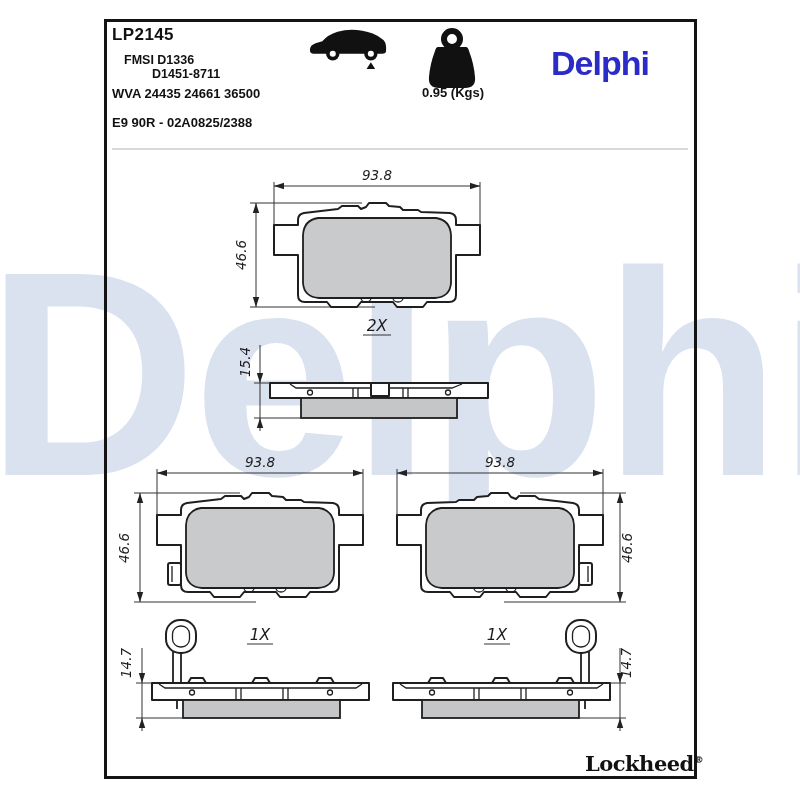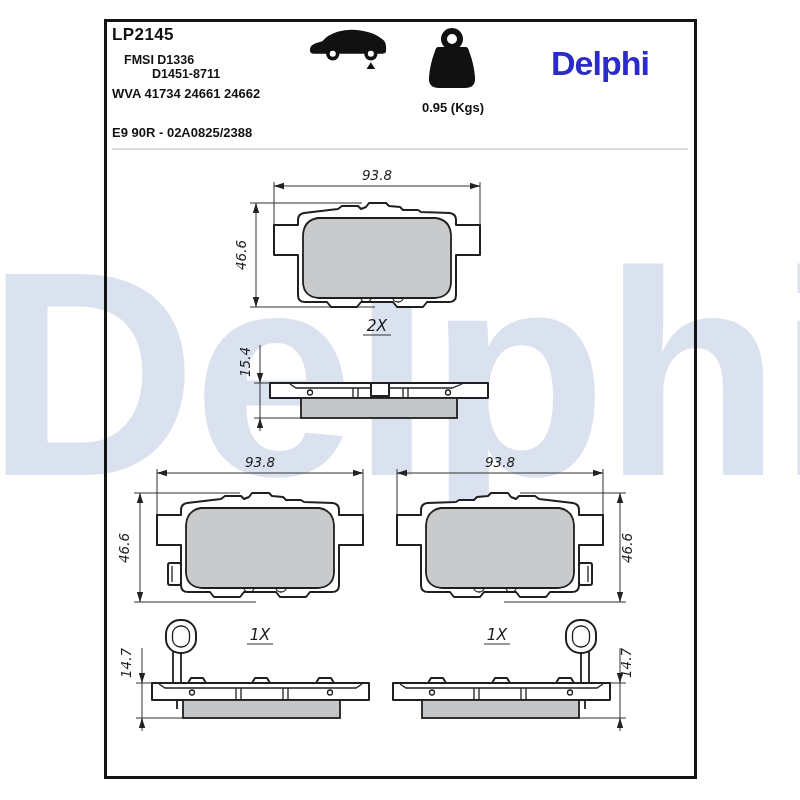--- a/index.html
+++ b/index.html
@@ -7,25 +7,25 @@
         font-family:"Liberation Sans",sans-serif;color:#111;}
   .watermark{position:absolute;left:-14px;top:228px;font-weight:bold;font-size:292px;
              line-height:1;letter-spacing:-4px;color:#dae1ef;white-space:nowrap;z-index:0;}
   .frame{position:absolute;left:104px;top:19px;width:593px;height:760px;
          border:3px solid #141414;box-sizing:border-box;z-index:1;background:transparent;}
   .hdr{position:absolute;z-index:3;font-weight:bold;white-space:nowrap;}
   #part-number{left:112px;top:25px;font-size:17px;letter-spacing:.4px;}
   #fmsi1{left:124px;top:53px;font-size:12.5px;}
   #fmsi2{left:112px;top:67px;font-size:12.5px;margin-left:40px;}
   #wva{left:112px;top:86px;font-size:13px;}
-  #homologation{left:112px;top:115px;font-size:13px;margin-top:10px;}
+  #homologation{left:112px;top:115px;font-size:13px;}
   .divider{position:absolute;left:112px;top:148px;width:576px;height:2px;background:#d9d9d9;z-index:2;}
   .caricon{position:absolute;left:308px;top:27px;z-index:3;}
   .weighticon{position:absolute;left:423px;top:28px;z-index:3;}
-  #weight-value{position:absolute;left:407px;top:100px;width:92px;text-align:center;
+  #weight-value{position:absolute;left:407px;top:85px;width:92px;text-align:center;
                 font-size:13px;font-weight:bold;z-index:3;}
   #delphi-logo{position:absolute;left:551px;top:44px;font-size:34px;font-weight:bold;
                letter-spacing:-1px;color:#2b2bc8;z-index:3;}
   #lockheed{position:absolute;left:585px;top:751px;font-family:"DejaVu Serif",serif;
             font-weight:bold;font-size:21px;letter-spacing:-.5px;z-index:3;}
   #lockheed sup{font-size:10px;}
   svg.draw{position:absolute;left:0;top:0;z-index:2;}
   svg .ol{stroke:#1f1f1f;stroke-width:2;fill:#fff;stroke-linejoin:round;}
   svg .fr{stroke:#1f1f1f;stroke-width:1.8;}
   svg .thin{stroke:#1f1f1f;stroke-width:1.3;fill:none;}
@@ -40,21 +40,21 @@
 
 <div id="page">
 
   <div class="watermark">Delphi</div>
 
   <div class="frame"></div>
 
   <div class="hdr" id="part-number">LP2145</div>
   <div class="hdr" id="fmsi1">FMSI D1336</div>
   <div class="hdr" id="fmsi2">D1451-8711</div>
-  <div class="hdr" id="wva">WVA 41734 24661 24662</div>
+  <div class="hdr" id="wva">WVA 24435 24661 36500</div>
   <div class="hdr" id="homologation">E9 90R - 02A0825/2388</div>
   <div class="divider"></div>
 
   <svg class="caricon" width="80" height="42" viewBox="0 0 84 44">
     <path fill="#111" d="M2 24 Q2 19 8 17 L15 15 Q21 8 31 5 Q44 1 57 4 Q69 6 77 12 Q82 15 82 21 L82 25 Q82 28 78 28 L6 28 Q2 28 2 24 Z"></path>
     <circle cx="26" cy="28" r="7" fill="#111"></circle>
       <circle cx="26" cy="28" r="3.2" fill="#fff"></circle>
     <circle cx="66" cy="28" r="7" fill="#111"></circle>
       <circle cx="66" cy="28" r="3.2" fill="#fff"></circle>
     <polygon fill="#111" points="66,37 61.5,44 70.5,44"></polygon>
@@ -205,14 +205,15 @@
     <g>
       <line class="dim" x1="610" y1="683" x2="626" y2="683"></line>
       <line class="dim" x1="579" y1="718" x2="626" y2="718"></line>
       <line class="dim" x1="620" y1="648" x2="620" y2="731"></line>
       <polygon class="arr" points="620,683 616.8,673 623.2,673"></polygon>
       <polygon class="arr" points="620,718 616.8,728 623.2,728"></polygon>
       <text class="dimt" x="631" y="663" text-anchor="middle" transform="rotate(-90 631 663)">14.7</text>
     </g>
   </svg>
 
+  <div id="lockheed"><span>Lockheed</span><sup>®</sup></div>
 
 </div>
 
 </body></html>

